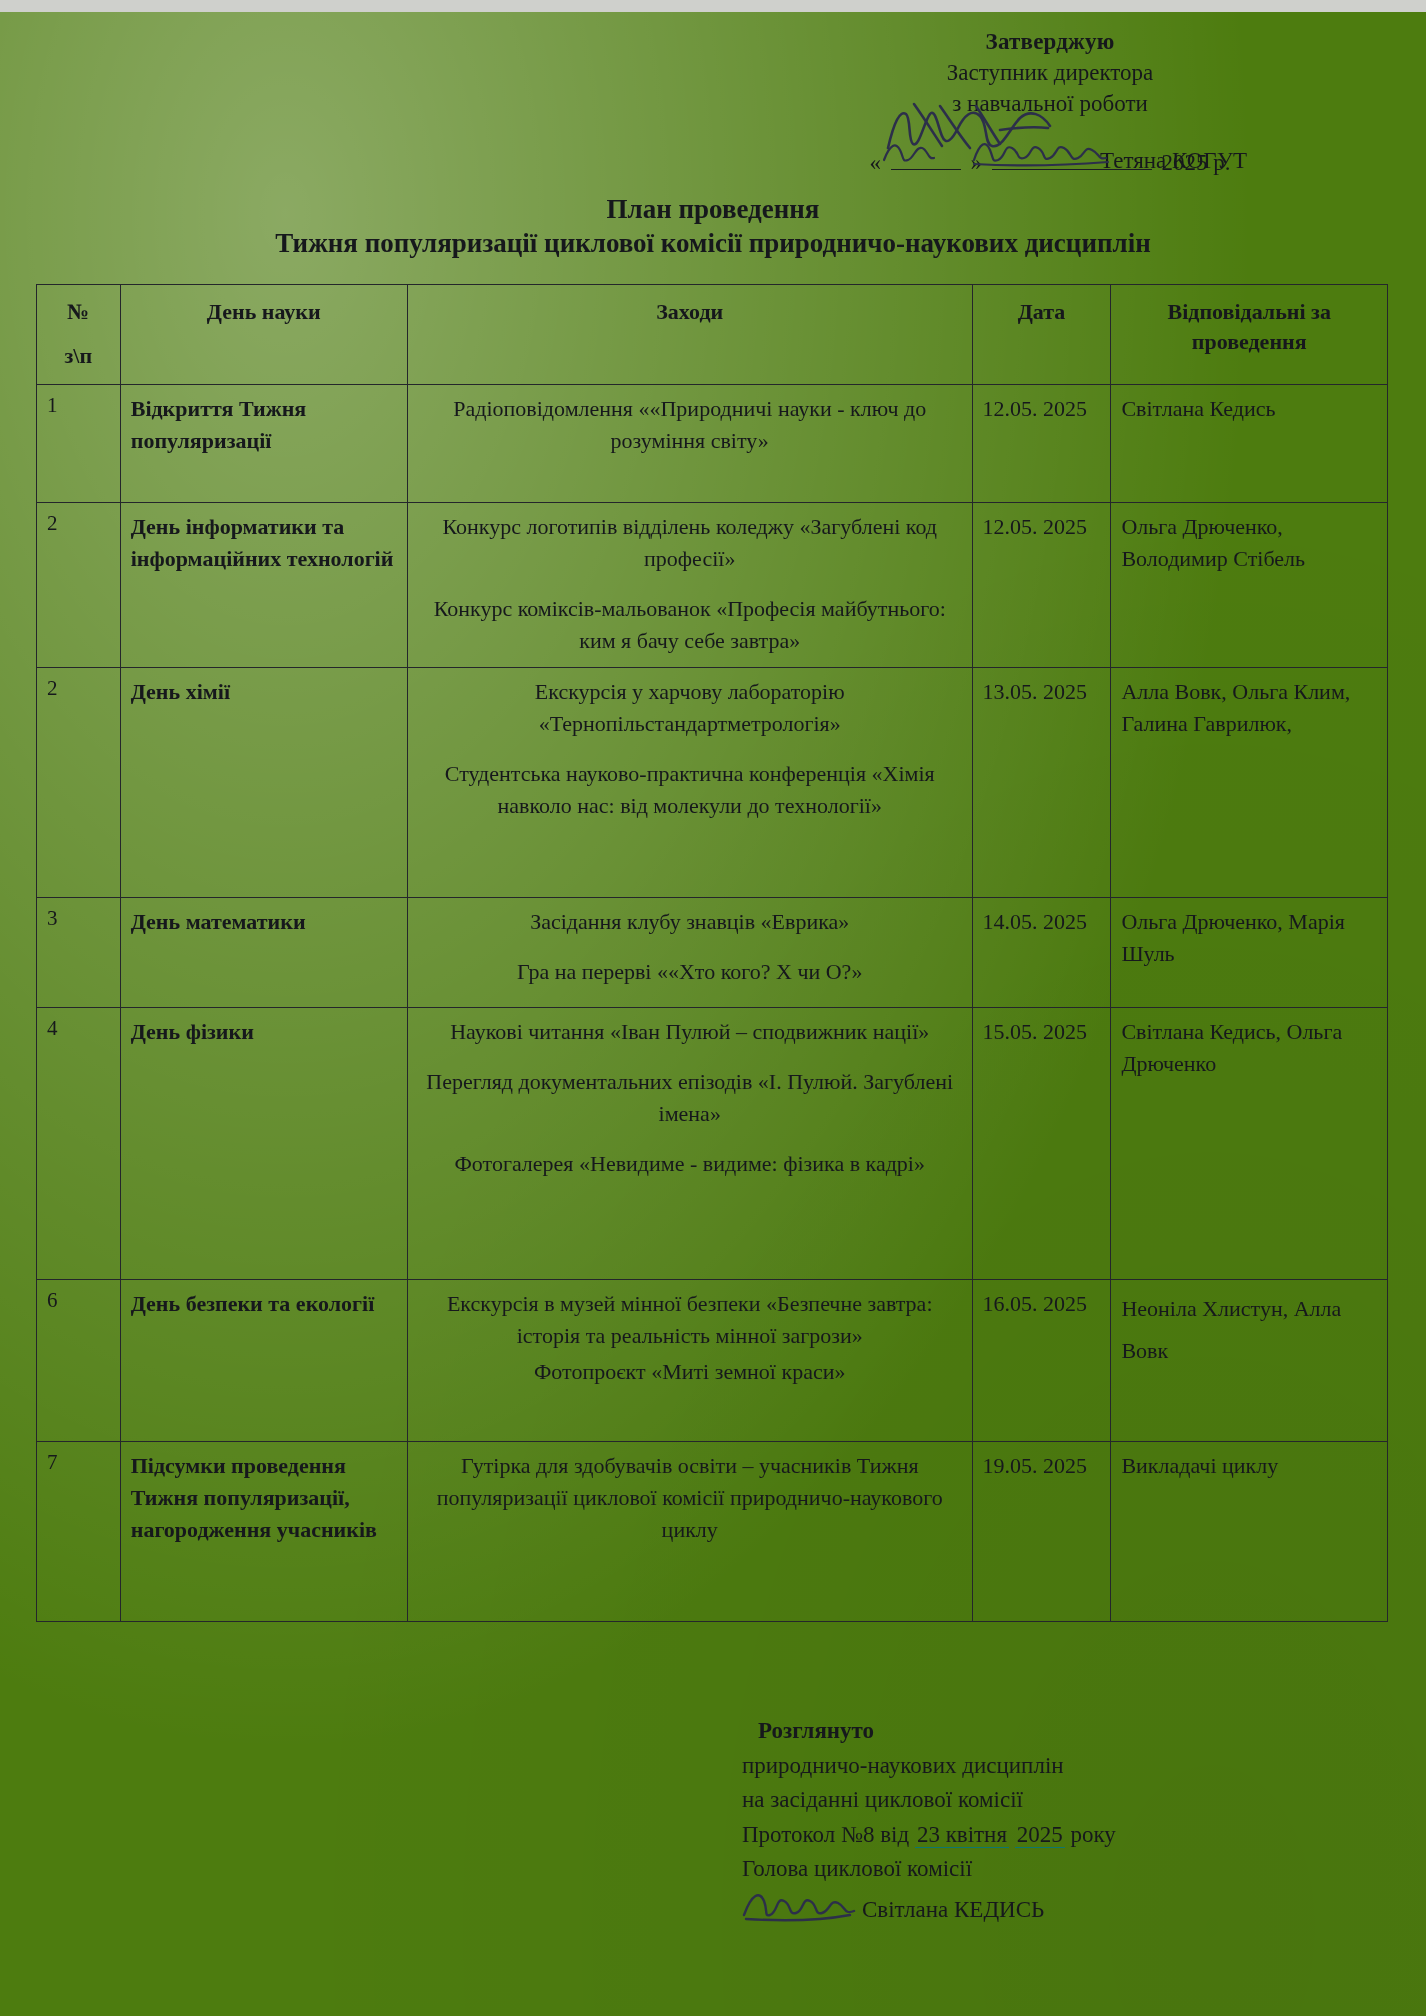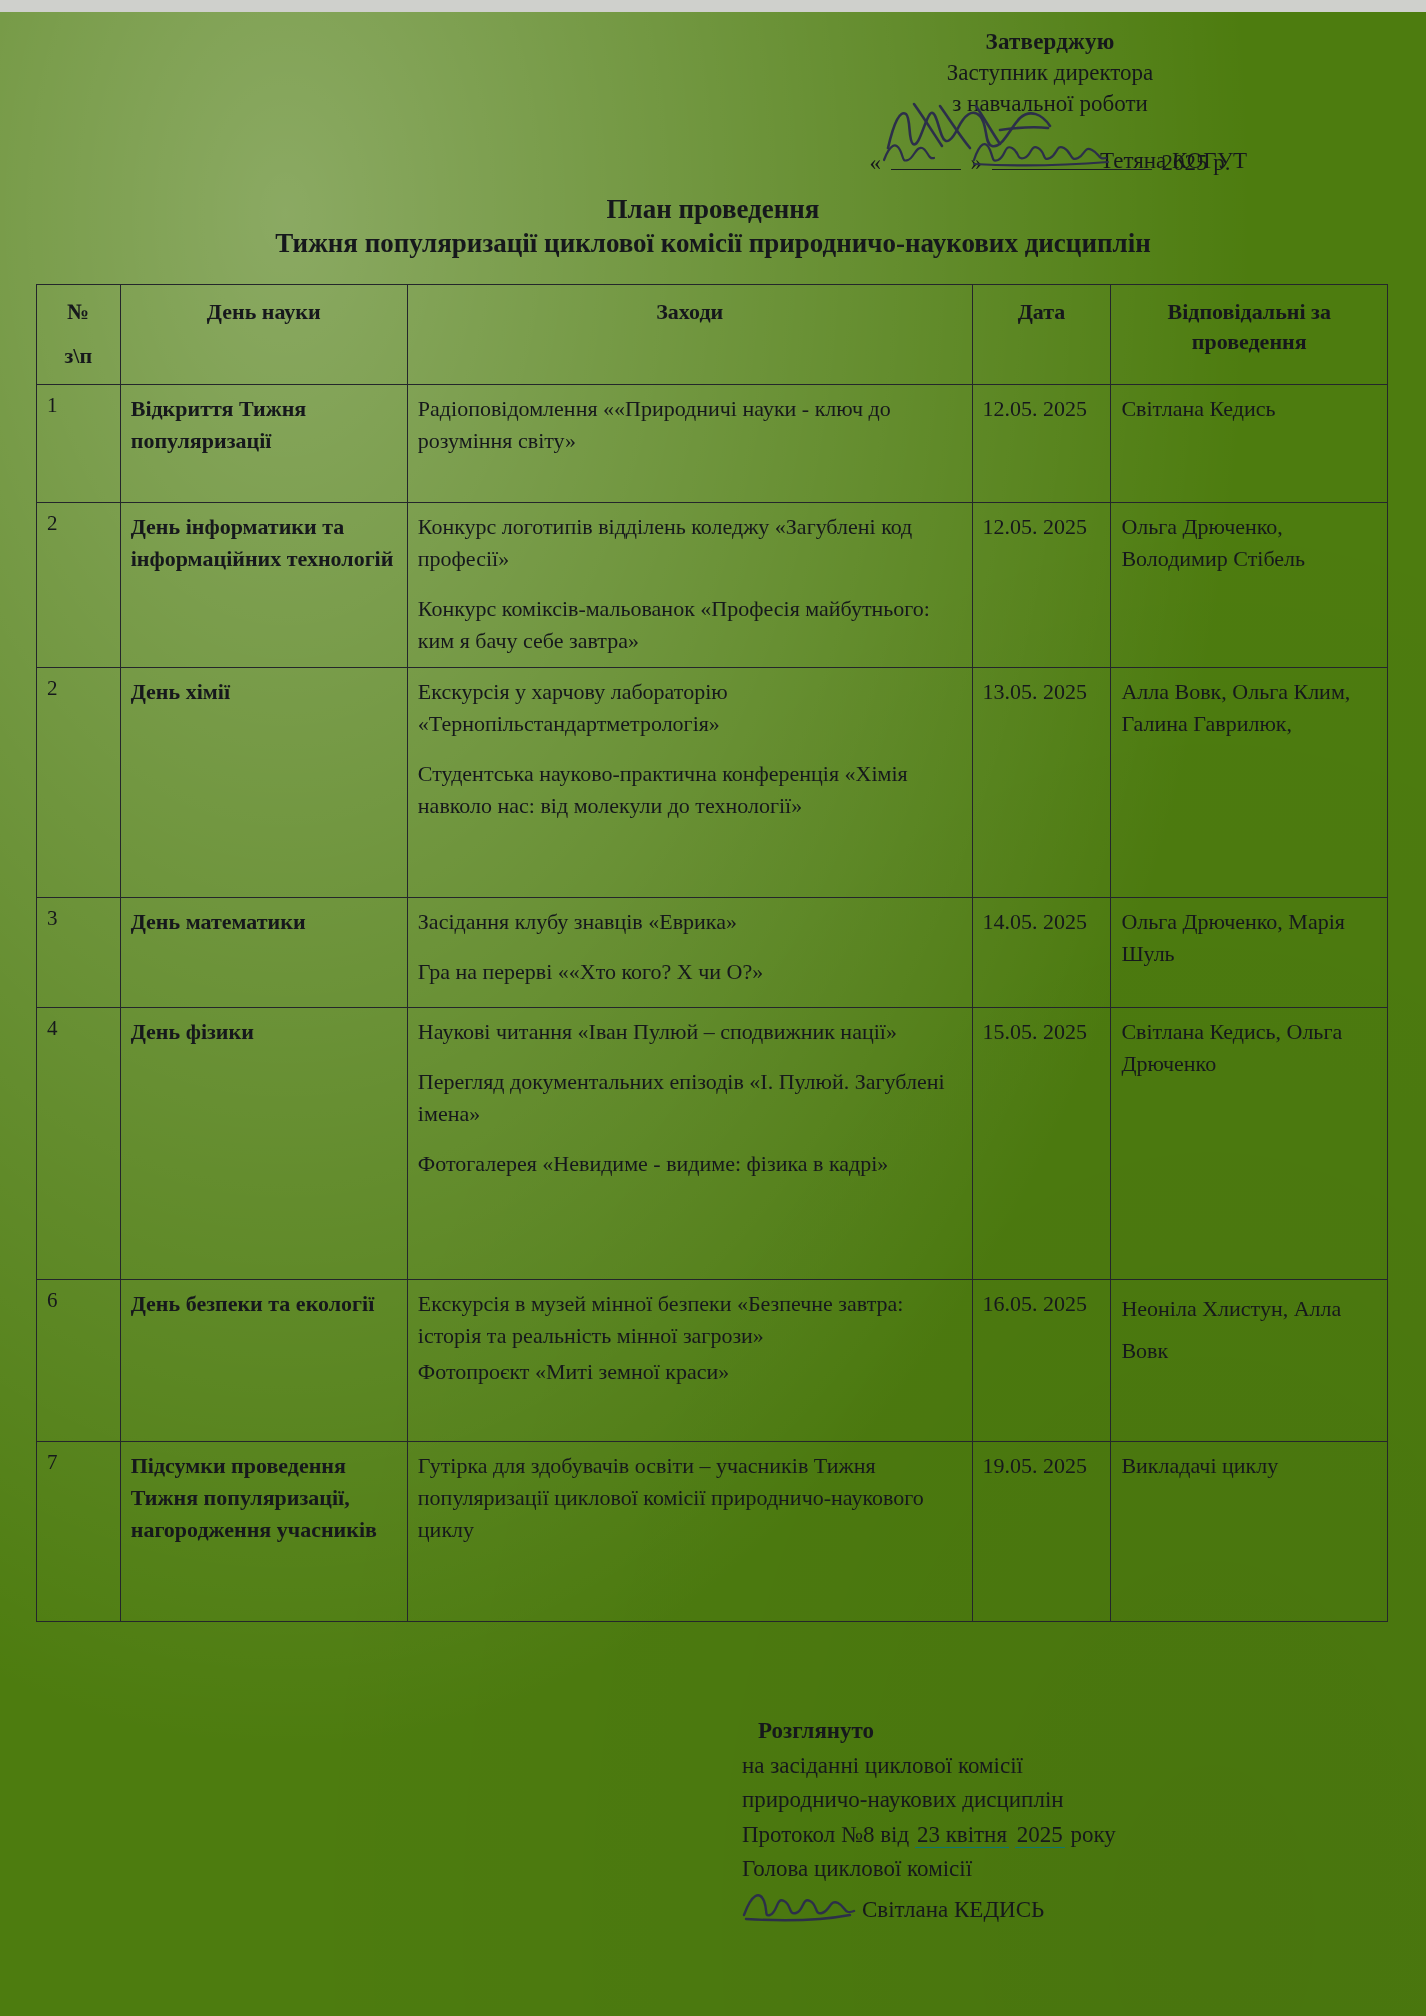--- a/index.html
+++ b/index.html
@@ -129,20 +129,21 @@
   }
   td.day {
     font-weight: bold;
     line-height: 1.45;
   }
   td.events {
     line-height: 1.45;
   }
   td.events p {
     margin: 0 0 18px 0;
+    text-align: center;
   }
   td.events p:last-child { margin-bottom: 0; }
   td.date {
     line-height: 1.45;
     text-align: left;
   }
   td.resp {
     line-height: 1.45;
   }
 
@@ -303,22 +304,22 @@
           <p>Гутірка для здобувачів освіти – учасників Тижня популяризації циклової комісії природничо-наукового циклу</p>
         </td>
         <td class="date">19.05. 2025</td>
         <td class="resp">Викладачі циклу</td>
       </tr>
     </tbody>
   </table>
 
   <div class="footer">
     <div class="reviewed">Розглянуто</div>
+    <div>природничо-наукових дисциплін</div>
     <div>на засіданні циклової комісії</div>
-    <div>природничо-наукових дисциплін</div>
     <div>
       <span>Протокол №8 від</span>
       <span class="u">23 квітня</span>
       <span class="u">2025</span>
       <span>року</span>
     </div>
     <div>Голова циклової комісії</div>
     <div class="sig-final">
       <svg class="scribble" style="left:-4px; top:-8px;" width="130" height="40" viewBox="0 0 130 40">
         <g fill="none" stroke="#2c2f4a" stroke-width="2.4" stroke-linecap="round">

